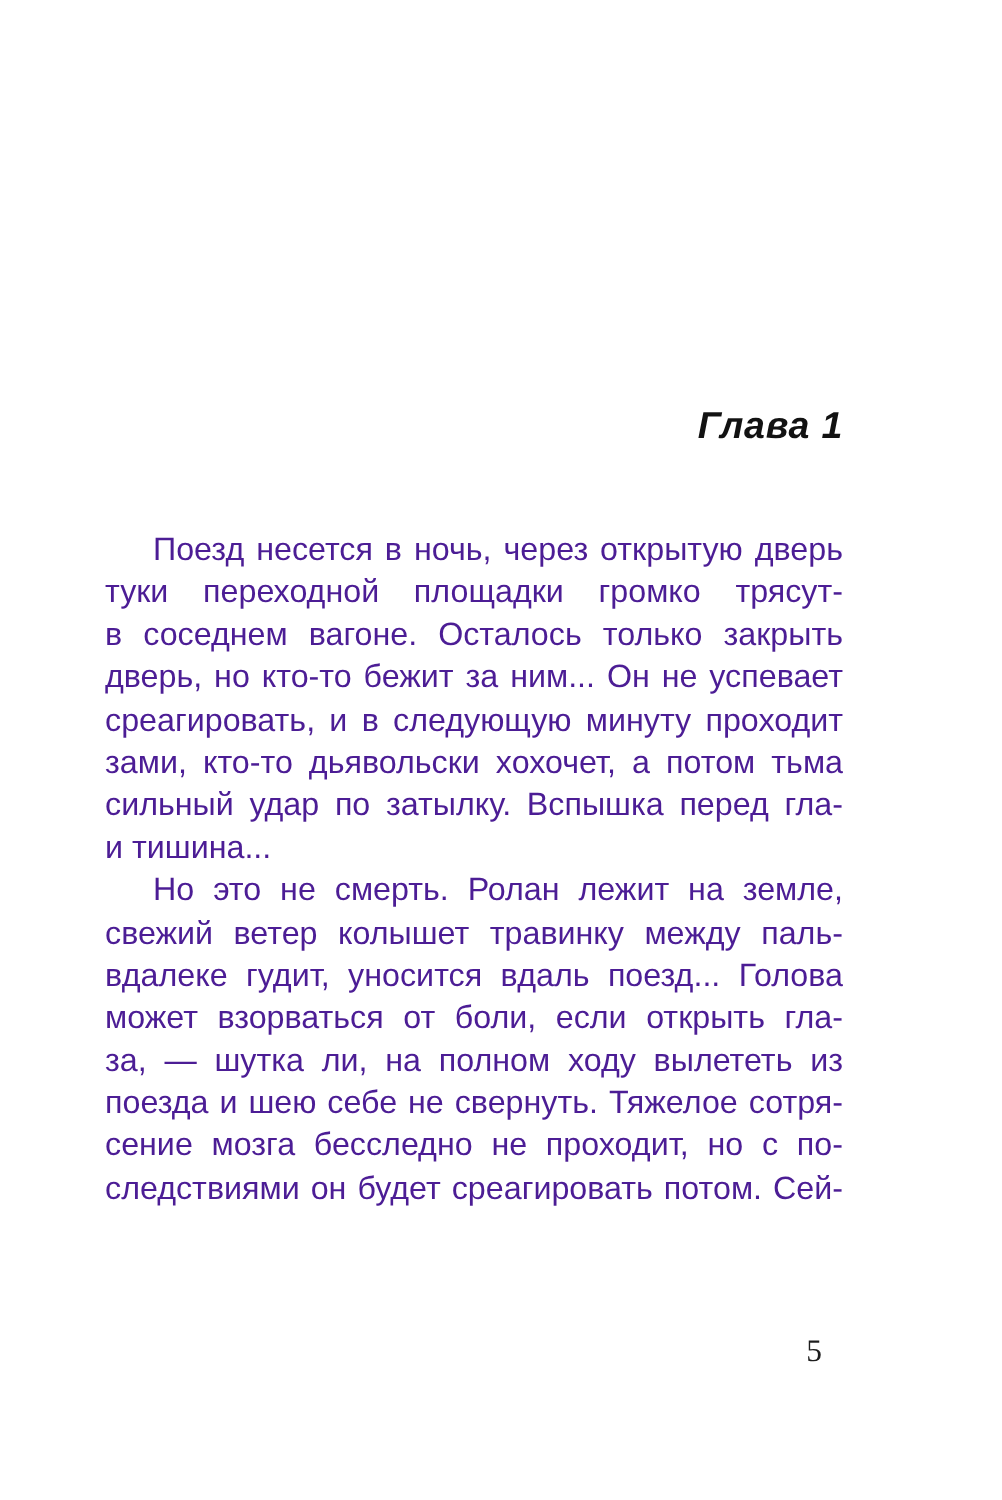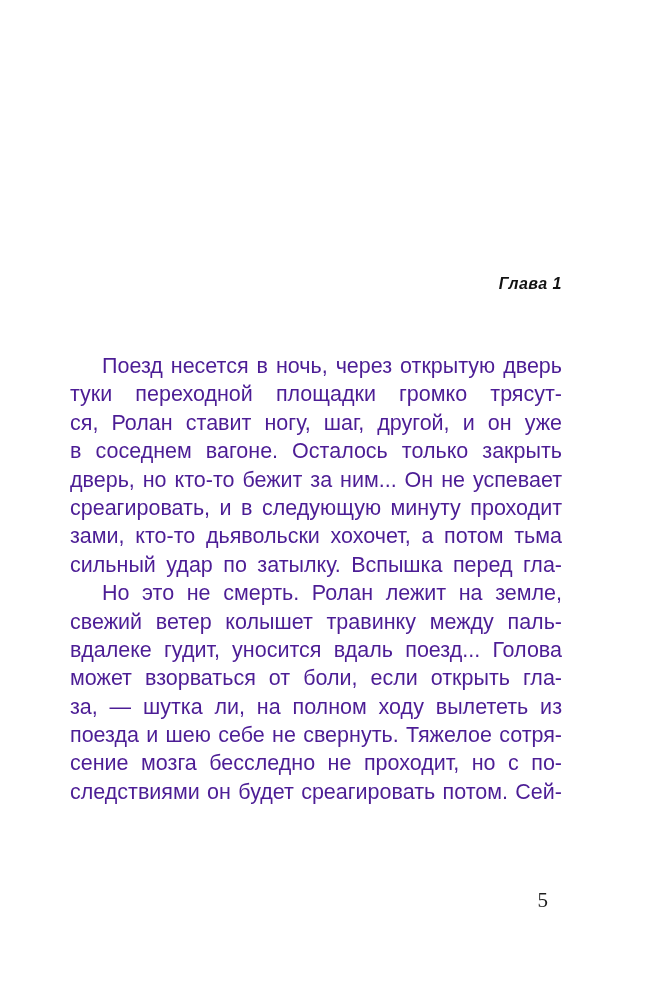--- a/index.html
+++ b/index.html
@@ -21,21 +21,21 @@
   }
   .chapter-heading {
     position: absolute;
     left: 70px;
     top: 270px;
     width: 492px;
     text-align: right;
     font-family: "Liberation Sans", sans-serif;
     font-weight: bold;
     font-style: italic;
-    font-size: 16px;
+    font-size: 25px;
     line-height: 28px;
     letter-spacing: 0.5px;
     color: #121212;
   }
   .body-text {
     position: absolute;
     left: 70px;
     top: 322px;
     width: 492px;
     font-family: Liberation Sans, sans-serif;
@@ -79,26 +79,26 @@
 
 <div class="page">
 
   <div class="chapter-heading">Глава 1</div>
 
   <div class="body-text">
 
     <div class="paragraph">
       <div class="line first">Поезд несется в ночь, через открытую дверь</div>
       <div class="line">туки переходной площадки громко трясут-</div>
-      <div class="line">ся, Ролан ставит ногу, шаг, другой, и он уже</div>
       <div class="line">в соседнем вагоне. Осталось только закрыть</div>
       <div class="line">дверь, но кто-то бежит за ним... Он не успевает</div>
       <div class="line">среагировать, и в следующую минуту проходит</div>
       <div class="line">зами, кто-то дьявольски хохочет, а потом тьма</div>
       <div class="line">сильный удар по затылку. Вспышка перед гла-</div>
+      <div class="line para-end">и тишина...</div>
     </div>
 
     <div class="paragraph">
       <div class="line first">Но это не смерть. Ролан лежит на земле,</div>
       <div class="line">свежий ветер колышет травинку между паль-</div>
       <div class="line">вдалеке гудит, уносится вдаль поезд... Голова</div>
       <div class="line">может взорваться от боли, если открыть гла-</div>
       <div class="line">за, — шутка ли, на полном ходу вылететь из</div>
       <div class="line">поезда и шею себе не свернуть. Тяжелое сотря-</div>
       <div class="line">сение мозга бесследно не проходит, но с по-</div>

